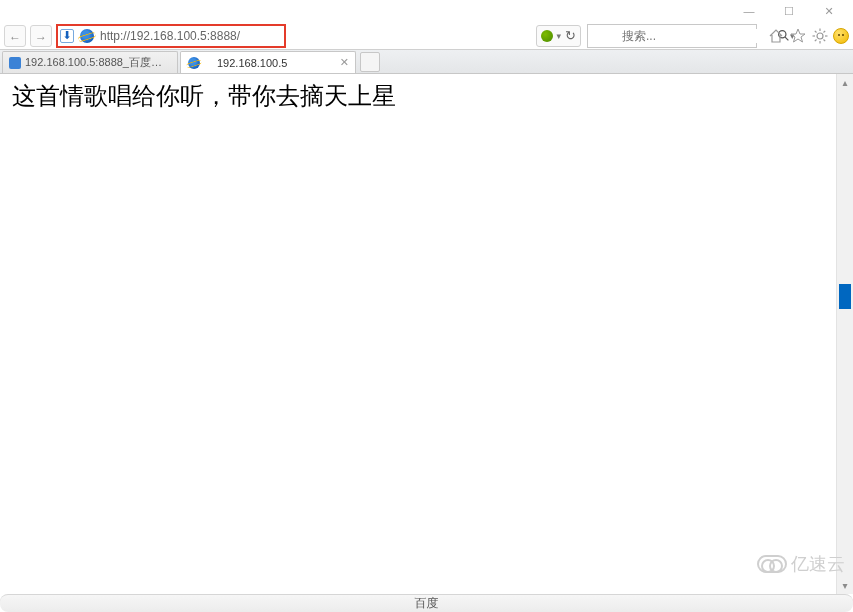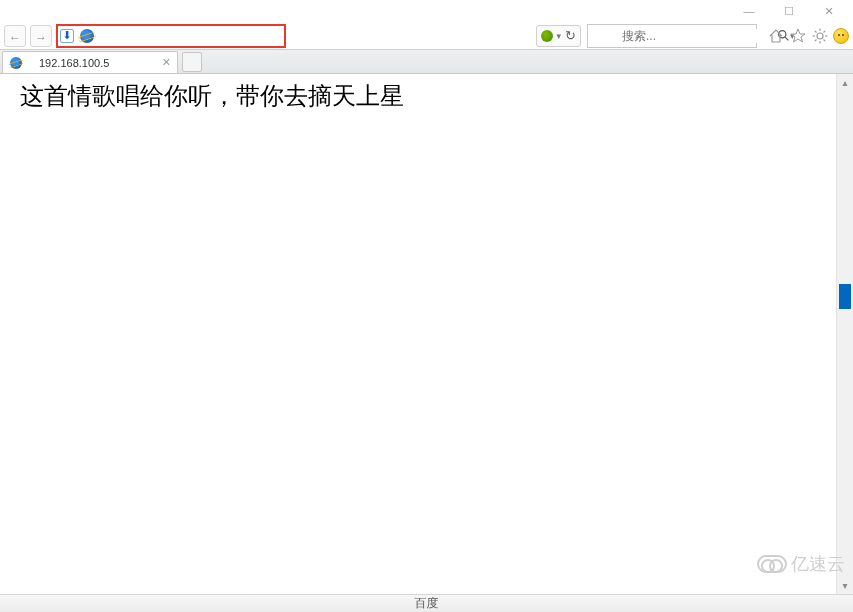--- a/index.html
+++ b/index.html
@@ -186,21 +186,21 @@
       margin-left:2px; margin-bottom:1px;
     }
     
     .content-wrap {
       position: relative;
       height: calc(612px - 22px - 28px - 24px - 18px);
       display:flex;
     }
     .page {
       flex:1;
-      padding: 6px 20px;
+      padding: 6px 12px;
       font-family: SimSun, serif;
       font-size: 24px;
       color: #000;
       background:#fff;
       overflow:hidden;
     }
     .vscroll {
       width: 17px;
       background: #f1f1f1;
       border-left:1px solid #e3e3e3;
@@ -216,20 +216,21 @@
     }
     
     .statusbar {
       height: 18px;
       background: linear-gradient(#f6f6f6, #ececec);
       border-top:1px solid #d6d6d6;
       display:flex; align-items:center; justify-content:center;
       font-size:12px; color:#555;
       padding: 0 40px;
       position:relative;
+      border-radius:8px;
     }
     .statusbar .center { margin: 0 auto; }
     
     .watermark {
       position:absolute; right:8px; bottom:36px;
       font-size:18px; color:#cfcfcf;
       display:flex; align-items:center; gap:4px;
       pointer-events:none;
       font-weight:500;
       text-align:right;
@@ -261,20 +262,21 @@
   <div class="nav-btn">←</div>
   <div class="nav-btn">→</div>
 
   <div class="addr-group">
     <div class="addr-icon" style="color:#1560bd;font-size:11px;border:1px solid #78a9dd;border-radius:2px;width:14px;height:14px;">
         <span>⬇</span>
       </div>
     <div class="addr-icon">
         <div class="ie-icon"></div>
       </div>
+    <input class="addr-input" value="http://192.168.100.5:8888/" style="">
   </div>
 
   <div class="toolbar-spacer"></div>
 
   <div class="toolbar-right">
     <div class="combo-icon">
       <div class="dot-icon"></div>
       <span class="caret">▾</span>
       <span class="refresh-icon">↻</span>
     </div>
@@ -313,20 +315,24 @@
               <line x1="4.5" y1="11.5" x2="2.8" y2="13.2"></line>
             </g>
           </svg>
       </div>
       <div class="smile"></div>
     </div>
   </div>
 </div>
 
 <div class="tabstrip">
+  <div class="tab inactive" style="width:176px;">
+    <div class="fav-blue"></div>
+    <span style="white-space:nowrap;overflow:hidden;text-overflow:ellipsis;flex:1;">192.168.100.5:8888_百度搜索</span>
+  </div>
   <div class="tab active" style="width:176px;gap:16px;">
     <div class="ie-icon" style="transform:scale(0.85);"></div>
     <span style="white-space:nowrap;overflow:hidden;flex:1;">192.168.100.5</span>
     <span class="tab-close">✕</span>
   </div>
   <div class="newtab"></div>
 </div>
 
 <div class="content-wrap">
   <div class="page">

